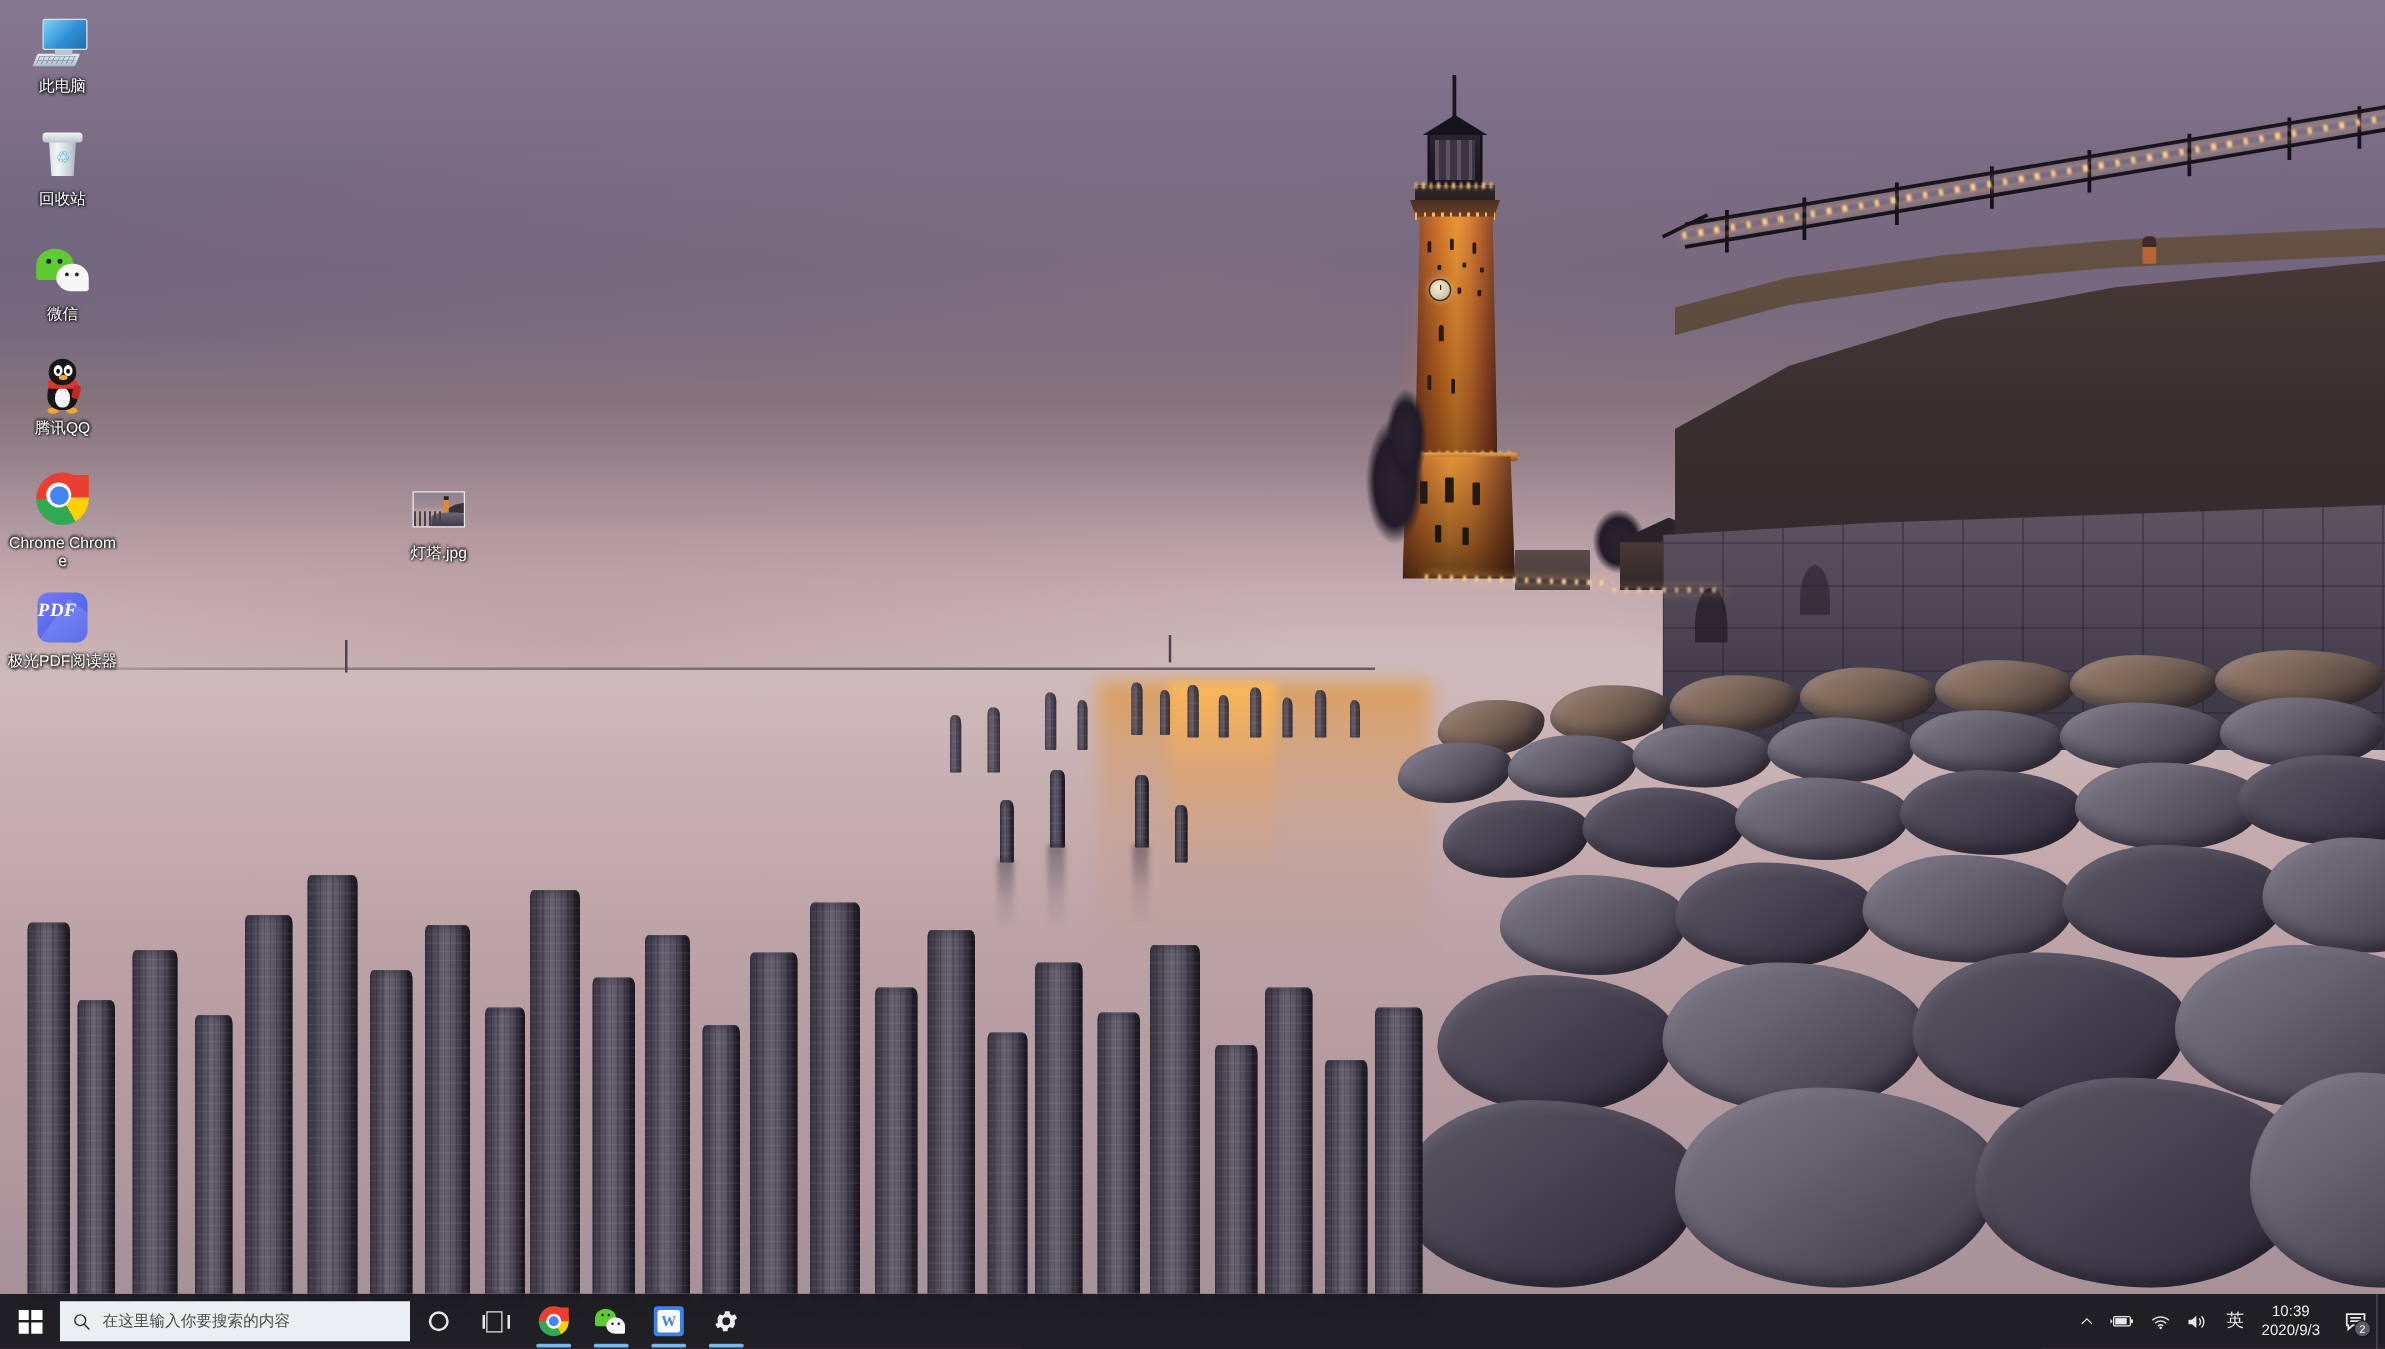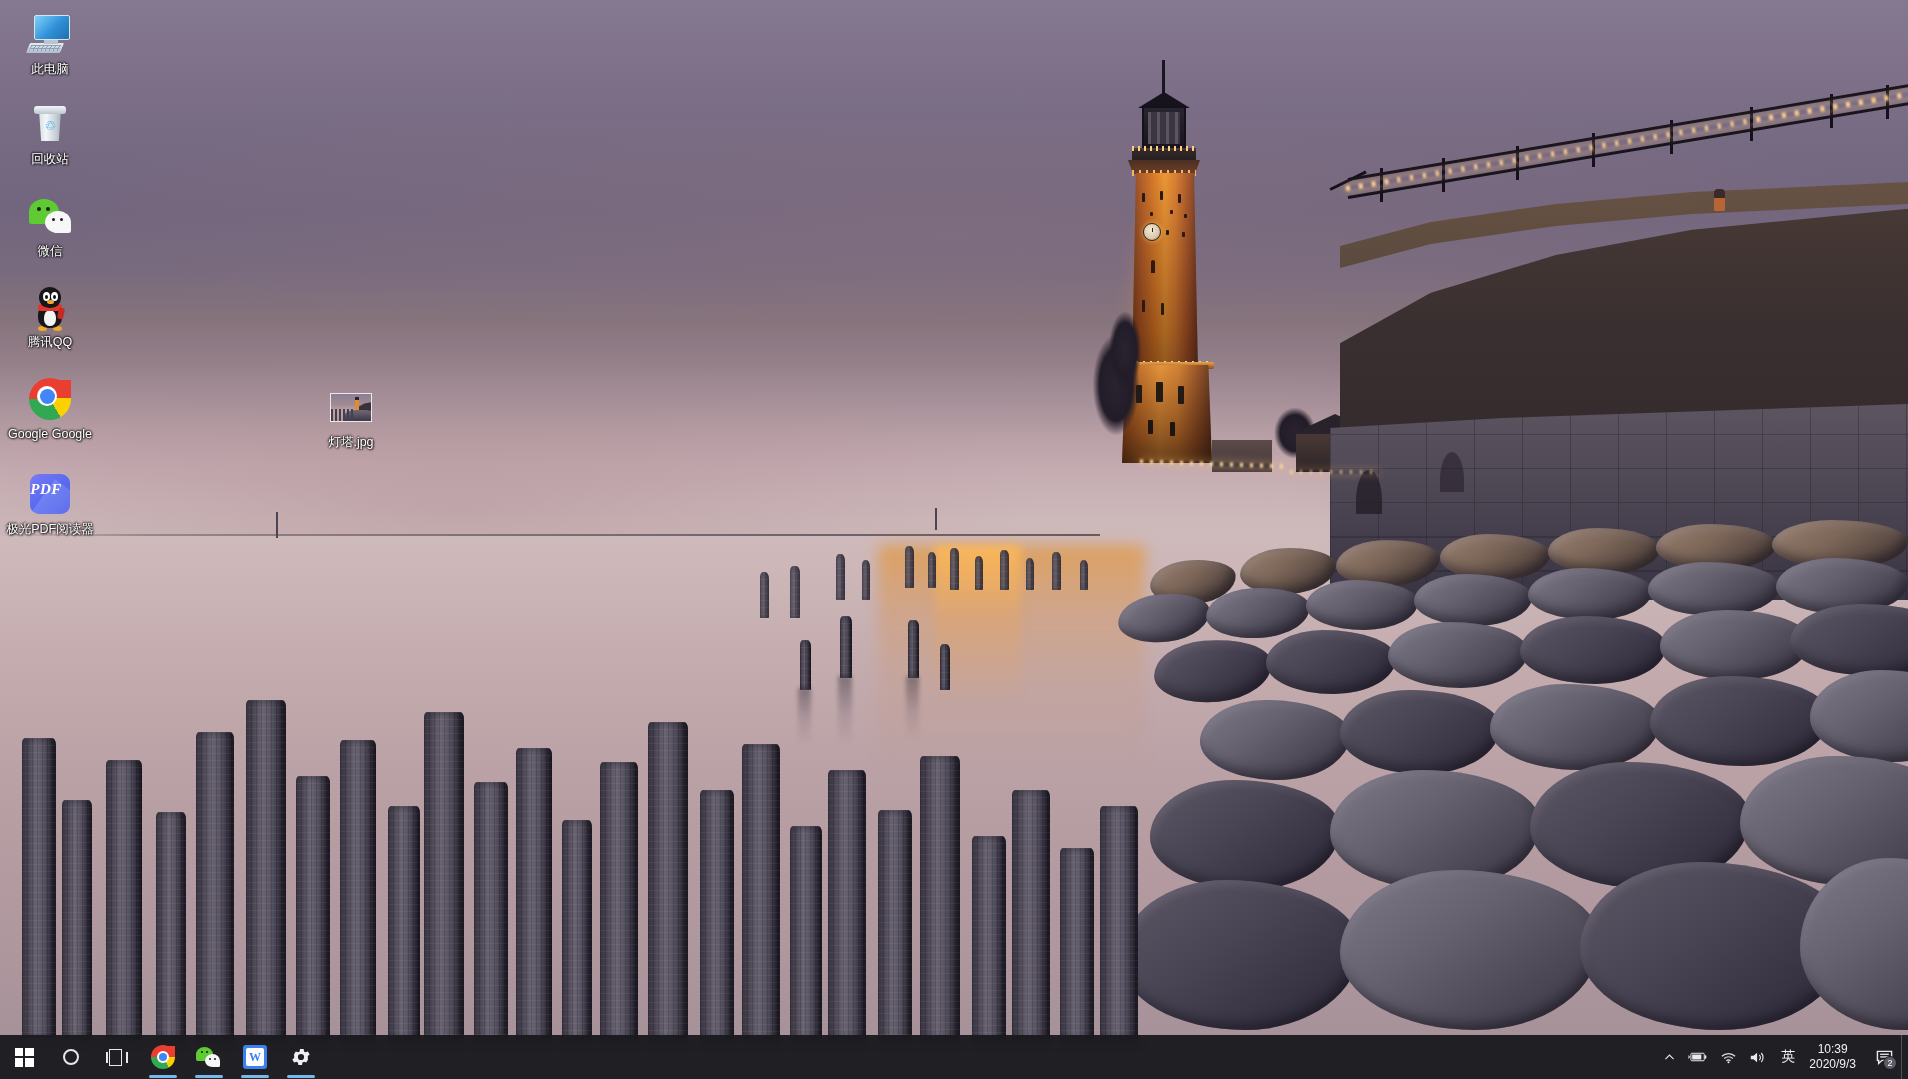--- a/index.html
+++ b/index.html
@@ -761,21 +761,21 @@
     </div>
     <div class="lbl">腾讯QQ</div>
   </div>
 
   <div class="dicon" style="left:6px;top:375px">
     <div class="glyph">
       <div class="chrome"></div>
         <div class="chrome-in"></div>
         <div class="chrome-core"></div>
     </div>
-    <div class="lbl">Google Google</div>
+    <div class="lbl">Chrome Chrome</div>
   </div>
 
   <div class="dicon" style="left:6px;top:470px">
     <div class="glyph">
       <div class="pdf-tile"></div>
         <div class="pdf-txt">PDF</div>
     </div>
     <div class="lbl">极光PDF阅读器</div>
   </div>
 
@@ -797,20 +797,27 @@
 
   <div class="start-btn">
     <div class="winlogo">
       <i></i>
         <i></i>
         <i></i>
         <i></i>
     </div>
   </div>
 
+  <div class="search-box">
+    <svg class="search-ico" viewBox="0 0 16 16">
+      <circle cx="6.6" cy="6.6" r="4.6" fill="none" stroke="currentColor" stroke-width="1.2"></circle>
+      <line x1="10" y1="10" x2="14.4" y2="14.6" stroke="currentColor" stroke-width="1.2"></line>
+    </svg>
+    <span class="search-ph">在这里输入你要搜索的内容</span>
+  </div>
 
   <div class="tb-btn">
     <div class="cortana-ring"></div>
   </div>
 
   <div class="tb-btn">
     <div class="taskview">
       <i class="mainbox"></i>
         <i class="lb"></i>
         <i class="rb"></i>

